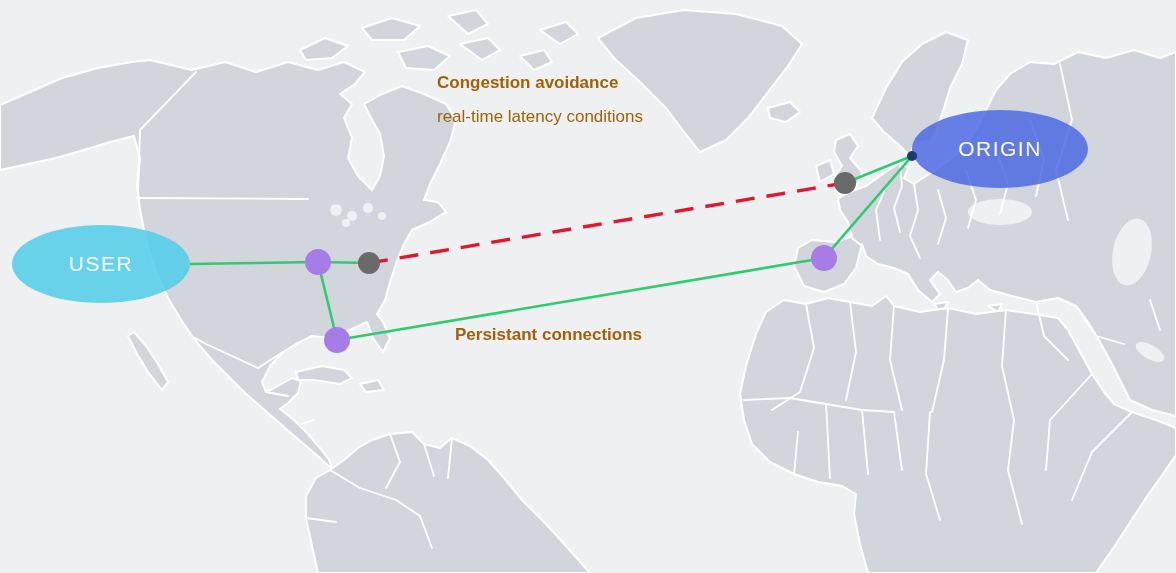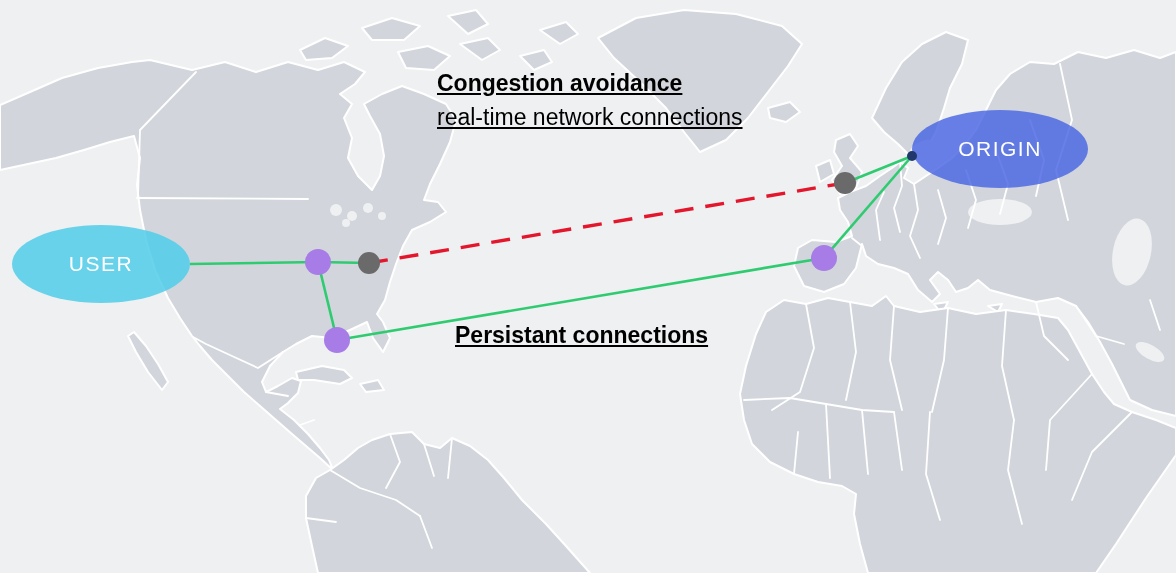--- a/index.html
+++ b/index.html
@@ -3,22 +3,22 @@
 <meta charset="utf-8">
 <style>
   html,body{margin:0;padding:0;background:#eef0f2;}
   .stage{position:relative;width:1176px;height:573px;overflow:hidden;
          font-family:"Liberation Sans",sans-serif;background:#eef0f2;}
   .stage svg{position:absolute;left:0;top:0;}
   .endpoint{position:absolute;border-radius:50%;display:flex;align-items:center;
             justify-content:center;z-index:2;}
   .endpoint span{color:#ffffff;font-size:21px;letter-spacing:1.5px;font-weight:400;}
   #net-layer{z-index:3;}
-  .anno{position:absolute;z-index:4;color:#000000;font-size:23px;line-height:34px;
-        white-space:nowrap;text-decoration:underline;}
+  .anno{position:absolute;z-index:4;color:#a16207;font-size:17px;line-height:34px;
+        white-space:nowrap;}
   .anno .t{font-weight:700;}
   #map-layer{z-index:1;}
   .map-land{fill:#d2d6dc;stroke:#ffffff;stroke-width:2;stroke-linejoin:round;}
   .map-border{fill:none;stroke:#ffffff;stroke-width:1.8;stroke-linejoin:round;stroke-linecap:round;}
   .map-water{fill:#eef0f2;stroke:none;}
 </style>
 </head>
 <body>
 
 <div class="stage">
@@ -126,18 +126,18 @@
       <circle cx="318" cy="262" r="13" fill="#a77ce6"></circle>
       <circle cx="369" cy="263" r="11" fill="#6a6a6a"></circle>
       <circle cx="337" cy="340" r="13" fill="#a77ce6"></circle>
       <circle cx="824" cy="258" r="13" fill="#a77ce6"></circle>
       <circle cx="845" cy="183" r="11" fill="#6a6a6a"></circle>
       <circle cx="912" cy="156" r="5" fill="#20386b"></circle>
     </svg>
 
   <div class="anno" style="left:437px;top:66px">
     <div class="t">Congestion avoidance</div>
-    <div>real-time network connections</div>
+    <div>real-time latency conditions</div>
   </div>
   <div class="anno" style="left:455px;top:318px">
     <div class="t">Persistant connections</div>
   </div>
 </div>
 
 </body></html>

